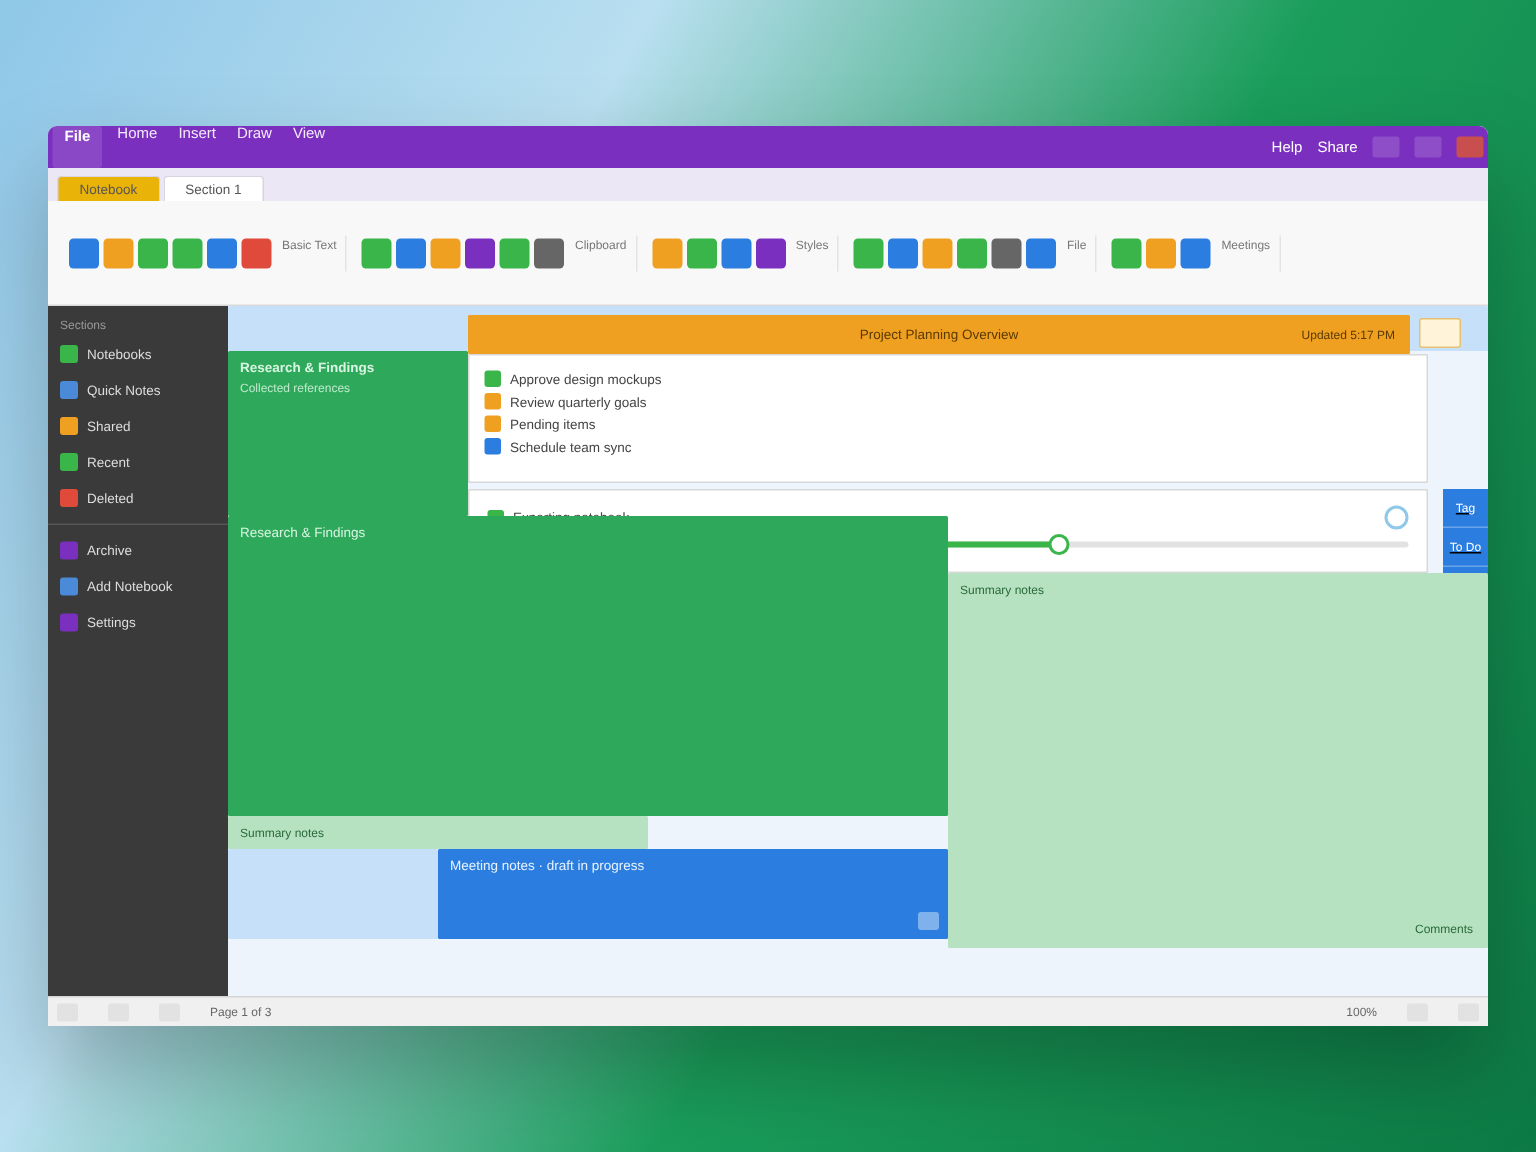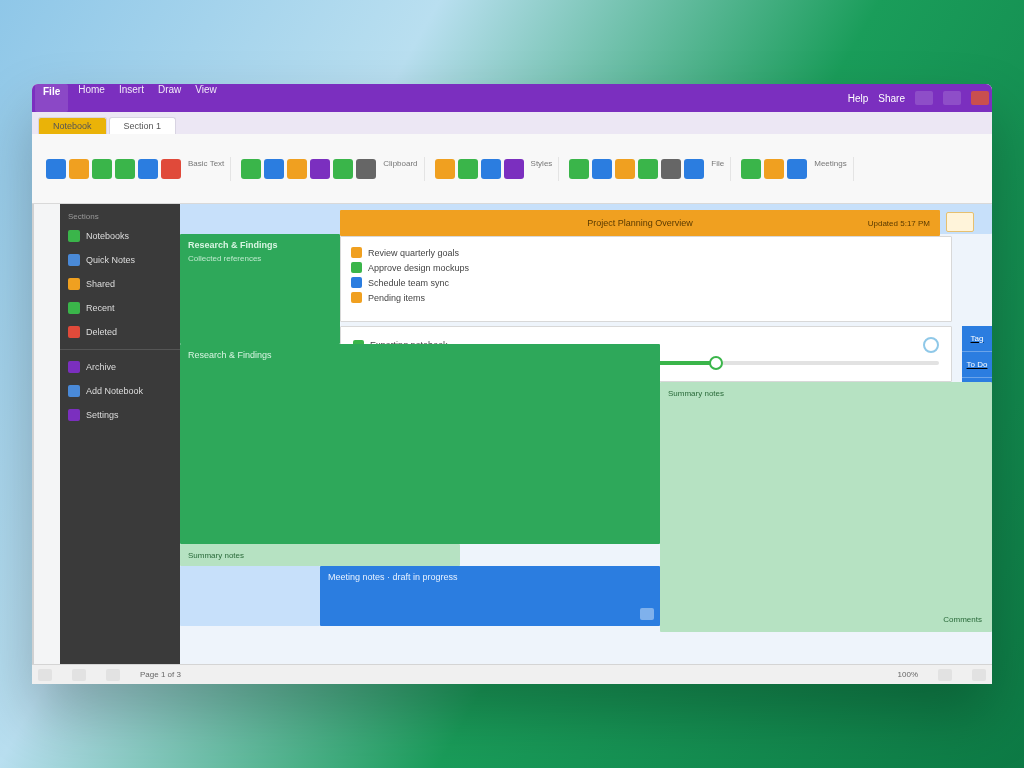--- a/index.html
+++ b/index.html
@@ -24,21 +24,21 @@
   .tabrow { height: 22px; background: #ece7f4; display: flex; align-items: flex-end; padding: 0 6px; gap: 2px; font-size: 9px; }
   .tabrow .tab { padding: 3px 14px; background: #eab308; border: 1px solid #d8d4e2; border-bottom: none; border-radius: 3px 3px 0 0; color: #555; }
   
   .ribbon { height: 70px; background: #f8f8f8; border-bottom: 1px solid #d9d9d9; display: flex; align-items: center; padding: 4px 8px; gap: 4px; flex-wrap: wrap; }
   .rb-btn { width: 20px; height: 20px; border-radius: 3px; display: inline-flex; align-items: center; justify-content: center; font-size: 10px; }
   .rb-group { display: flex; gap: 3px; padding: 2px 6px; border-right: 1px solid #e4e4e4; }
   .rb-label { font-size: 8px; color: #777; margin-left: 4px; }
   
   .workarea { flex: 1; display: flex; min-height: 0; }
   
-  .sidebar { width: 120px; background: #3a3a3a; color: #ddd; font-size: 9px; padding: 6px 0; display: flex; flex-direction: column; gap: 2px; margin-left: 28px; }
+  .sidebar { width: 120px; background: #3a3a3a; color: #ddd; font-size: 9px; padding: 6px 0; display: flex; flex-direction: column; gap: 2px; }
   .sb-item { display: flex; align-items: center; gap: 6px; padding: 5px 8px; cursor: pointer; }
   .sb-icon { width: 12px; height: 12px; border-radius: 2px; flex-shrink: 0; }
   .sb-divider { height: 1px; background: #555; margin: 4px 0; }
   
   .canvas { flex: 1; position: relative; background: #eef4fb; overflow: hidden; }
   .block { position: absolute; font-size: 9px; color: #0a4a1f; padding: 6px 8px; border-radius: 1px; }
   .hdr-orange { background: #f0a020; color: #5a3a00; }
   .pane-white { background: #fff; border: 1px solid #d8d8d8; }
   .pane-green-dark { background: #2ea85a; color: #d8f5e2; }
   .pane-green-light { background: #b6e2c2; }
@@ -175,34 +175,34 @@
       </div>
 
       <div class="block pane-green-dark" style="left:0;top:30px;width:160px;height:110px;">
         <div style="font-size:9px;font-weight:600;">Research &amp; Findings</div>
         <div style="font-size:8px;opacity:.85;margin-top:4px;">Collected references</div>
       </div>
 
       <div class="block pane-white" style="left:160px;top:32px;right:40px;height:86px;padding:8px 10px;">
         <div id="tasklist">
             <div class="list-line">
+              <div class="li-icon" style="background: rgb(58, 181, 74);"></div>
+              <span>Approve design mockups</span>
+            </div>
+            <div class="list-line">
               <div class="li-icon" style="background: rgb(240, 160, 32);"></div>
               <span>Review quarterly goals</span>
             </div>
             <div class="list-line">
-              <div class="li-icon" style="background: rgb(58, 181, 74);"></div>
-              <span>Approve design mockups</span>
+              <div class="li-icon" style="background: rgb(240, 160, 32);"></div>
+              <span>Pending items</span>
             </div>
             <div class="list-line">
               <div class="li-icon" style="background: rgb(43, 125, 224);"></div>
               <span>Schedule team sync</span>
-            </div>
-            <div class="list-line">
-              <div class="li-icon" style="background: rgb(240, 160, 32);"></div>
-              <span>Pending items</span>
             </div>
           </div>
       </div>
 
       <div class="block pane-white" style="left:160px;top:122px;right:40px;height:56px;padding:8px 12px;">
         <div class="list-line">
           <div class="li-icon" style="background:#3ab54a;"></div>
           <span>Exporting notebook…</span>
           <div style="margin-left:auto;width:16px;height:16px;border:2px solid #8fc8e8;border-radius:50%;"></div>
         </div>

